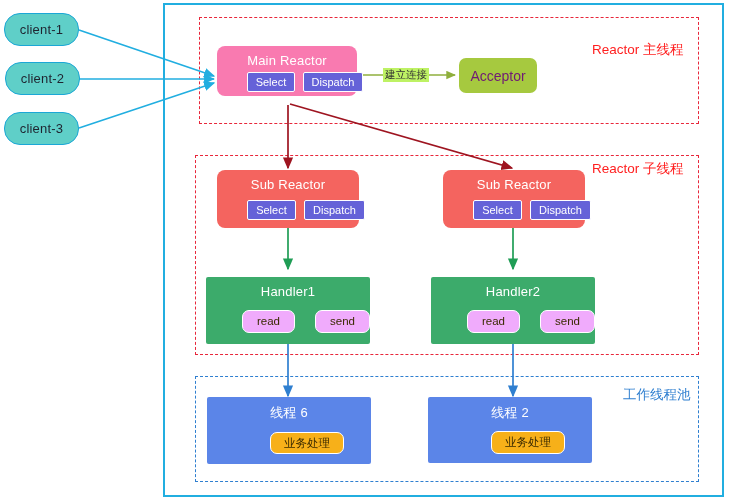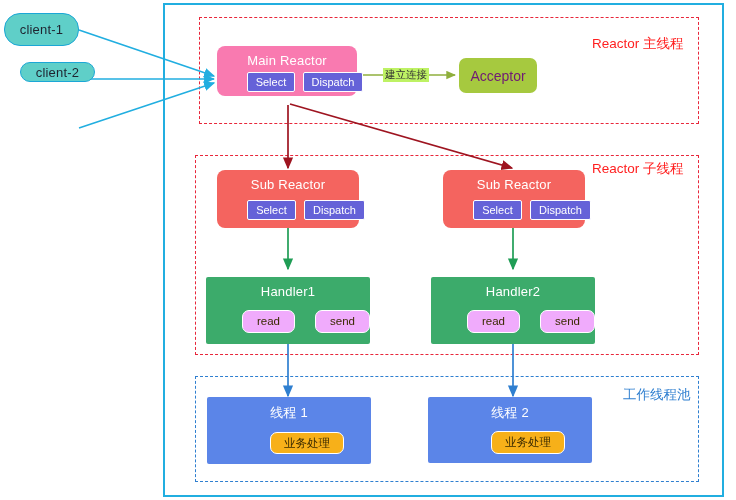--- a/index.html
+++ b/index.html
@@ -61,21 +61,21 @@
 <body>
 
 <div id="stage">
 
   <div class="abs outer-frame" style="left:163px;top:3px;width:561px;height:494px;"></div>
 
   <div class="abs dash-red" style="left:199px;top:17px;width:500px;height:107px;"></div>
   <div class="abs dash-red" style="left:195px;top:155px;width:504px;height:200px;"></div>
   <div class="abs dash-blue" style="left:195px;top:376px;width:504px;height:106px;"></div>
 
-  <div class="abs cap cap-red" style="left:592px;top:35px;">Reactor 主线程</div>
+  <div class="abs cap cap-red" style="left:592px;top:41px;">Reactor 主线程</div>
   <div class="abs cap cap-red" style="left:592px;top:160px;">Reactor 子线程</div>
   <div class="abs cap cap-blue" style="left:603px;top:386px;margin-left:20px;">工作线程池</div>
 
   <svg class="wires" viewBox="0 0 736 500">
     <defs>
       <marker id="ah-blue" markerWidth="7" markerHeight="7" refX="6.2" refY="3" orient="auto" markerUnits="strokeWidth">
         <path d="M0,0 L7,3 L0,6 z" fill="#21aee0"></path>
       </marker>
       <marker id="ah-dred" markerWidth="7" markerHeight="7" refX="6.2" refY="3" orient="auto" markerUnits="strokeWidth">
         <path d="M0,0 L7,3 L0,6 z" fill="#9e1420"></path>
@@ -103,22 +103,25 @@
     <path d="M288,228 L288,269" stroke="#1f9d55" stroke-width="1.7" fill="none" marker-end="url(#ah-green)"></path>
     <path d="M513,228 L513,269" stroke="#1f9d55" stroke-width="1.7" fill="none" marker-end="url(#ah-green)"></path>
 
     <path d="M288,344 L288,396" stroke="#2f7fd0" stroke-width="1.7" fill="none" marker-end="url(#ah-steel)"></path>
     <path d="M513,344 L513,396" stroke="#2f7fd0" stroke-width="1.7" fill="none" marker-end="url(#ah-steel)"></path>
   </svg>
 
   <div class="abs client" style="left:4px;top:13px;width:75px;height:33px;">
     <span>client-1</span>
   </div>
-  <div class="abs client" style="left:20px;top:62px;width:75px;height:20px;">
+  <div class="abs client" style="left:5px;top:62px;width:75px;height:33px;">
     <span>client-2</span>
+  </div>
+  <div class="abs client" style="left:4px;top:112px;width:75px;height:33px;">
+    <span>client-3</span>
   </div>
 
   <div class="abs card main-reactor" style="left:217px;top:46px;width:140px;height:50px;">
     <div class="card-title">Main Reactor</div>
     <div class="card-row">
       <span class="chip-purple">Select</span>
       <span class="chip-purple">Dispatch</span>
     </div>
   </div>
 
@@ -154,21 +157,21 @@
 
   <div class="abs card handler" style="left:431px;top:277px;width:164px;height:67px;">
     <div class="card-title">Handler2</div>
     <div class="card-row">
       <span class="chip-orange">read</span>
       <span class="chip-orange">send</span>
     </div>
   </div>
 
   <div class="abs card worker" style="left:207px;top:397px;width:164px;height:67px;">
-    <div class="card-title">线程 1</div>
+    <div class="card-title">线程 6</div>
     <div class="card-row">
       <span class="chip-orange-wide">业务处理</span>
     </div>
   </div>
 
   <div class="abs card worker" style="left:428px;top:397px;width:164px;height:66px;">
     <div class="card-title">线程 2</div>
     <div class="card-row">
       <span class="chip-orange-wide">业务处理</span>
     </div>

